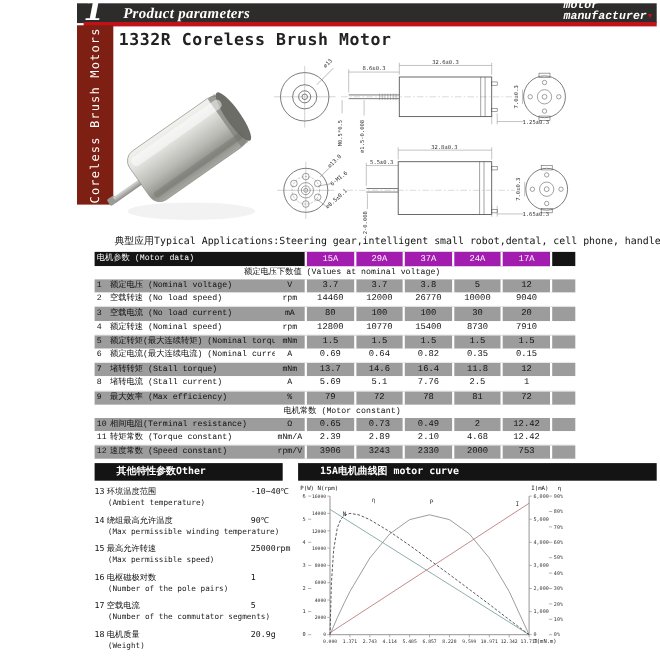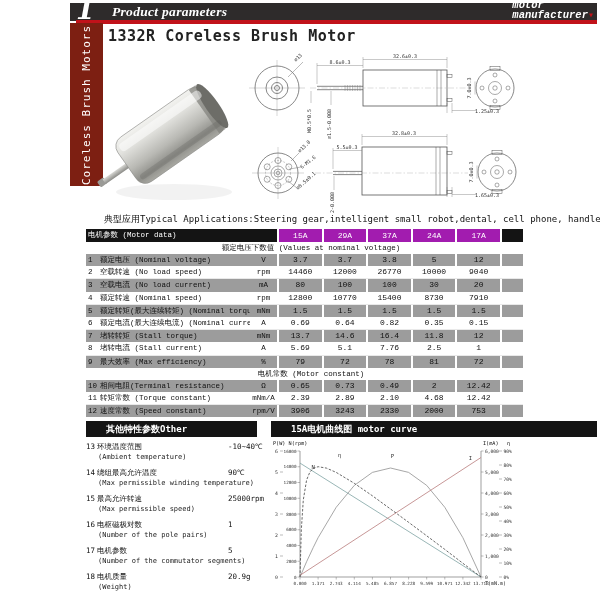--- a/index.html
+++ b/index.html
@@ -395,21 +395,21 @@
     </div>
     <div class="oprow">
       <div class="opmain"><span class="opno">15</span><span>最高允许转速</span><span class="opval">25000rpm</span></div>
       <div class="opsub">(Max permissible speed)</div>
     </div>
     <div class="oprow">
       <div class="opmain"><span class="opno">16</span><span>电枢磁极对数</span><span class="opval">1</span></div>
       <div class="opsub">(Number of the pole pairs)</div>
     </div>
     <div class="oprow">
-      <div class="opmain"><span class="opno">17</span><span>电机参数</span><span class="opval">5</span></div>
+      <div class="opmain"><span class="opno">17</span><span>空载电流</span><span class="opval">5</span></div>
       <div class="opsub">(Number of the commutator segments)</div>
     </div>
     <div class="oprow">
       <div class="opmain"><span class="opno">18</span><span>电机质量</span><span class="opval">20.9g</span></div>
       <div class="opsub">(Weight)</div>
     </div>
     </div>
 
   <div class="panel-head cvh">15A电机曲线图 motor curve</div>
   <svg class="curve-svg" width="326" height="163" viewBox="0 0 326 163">

